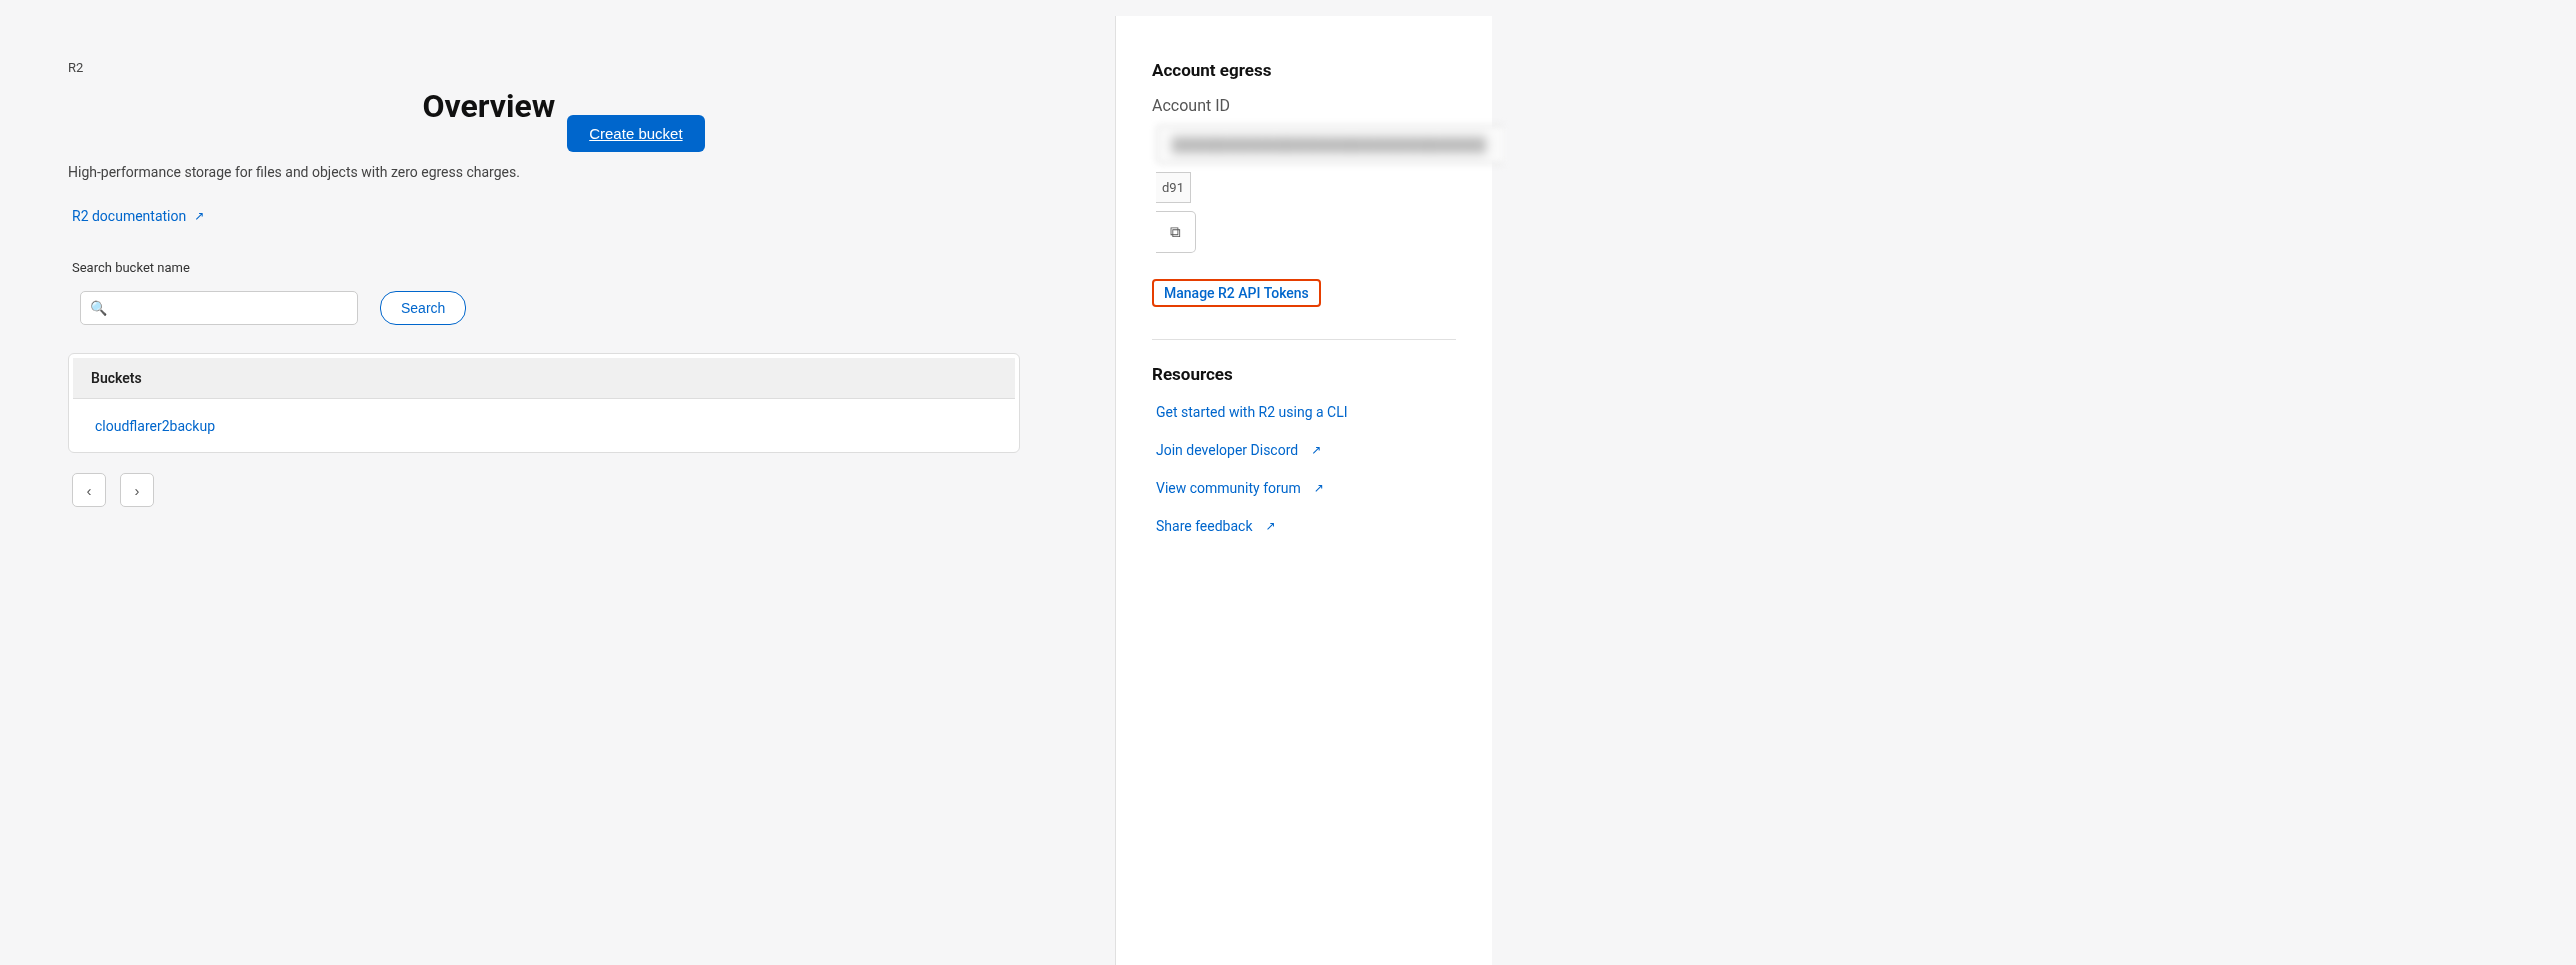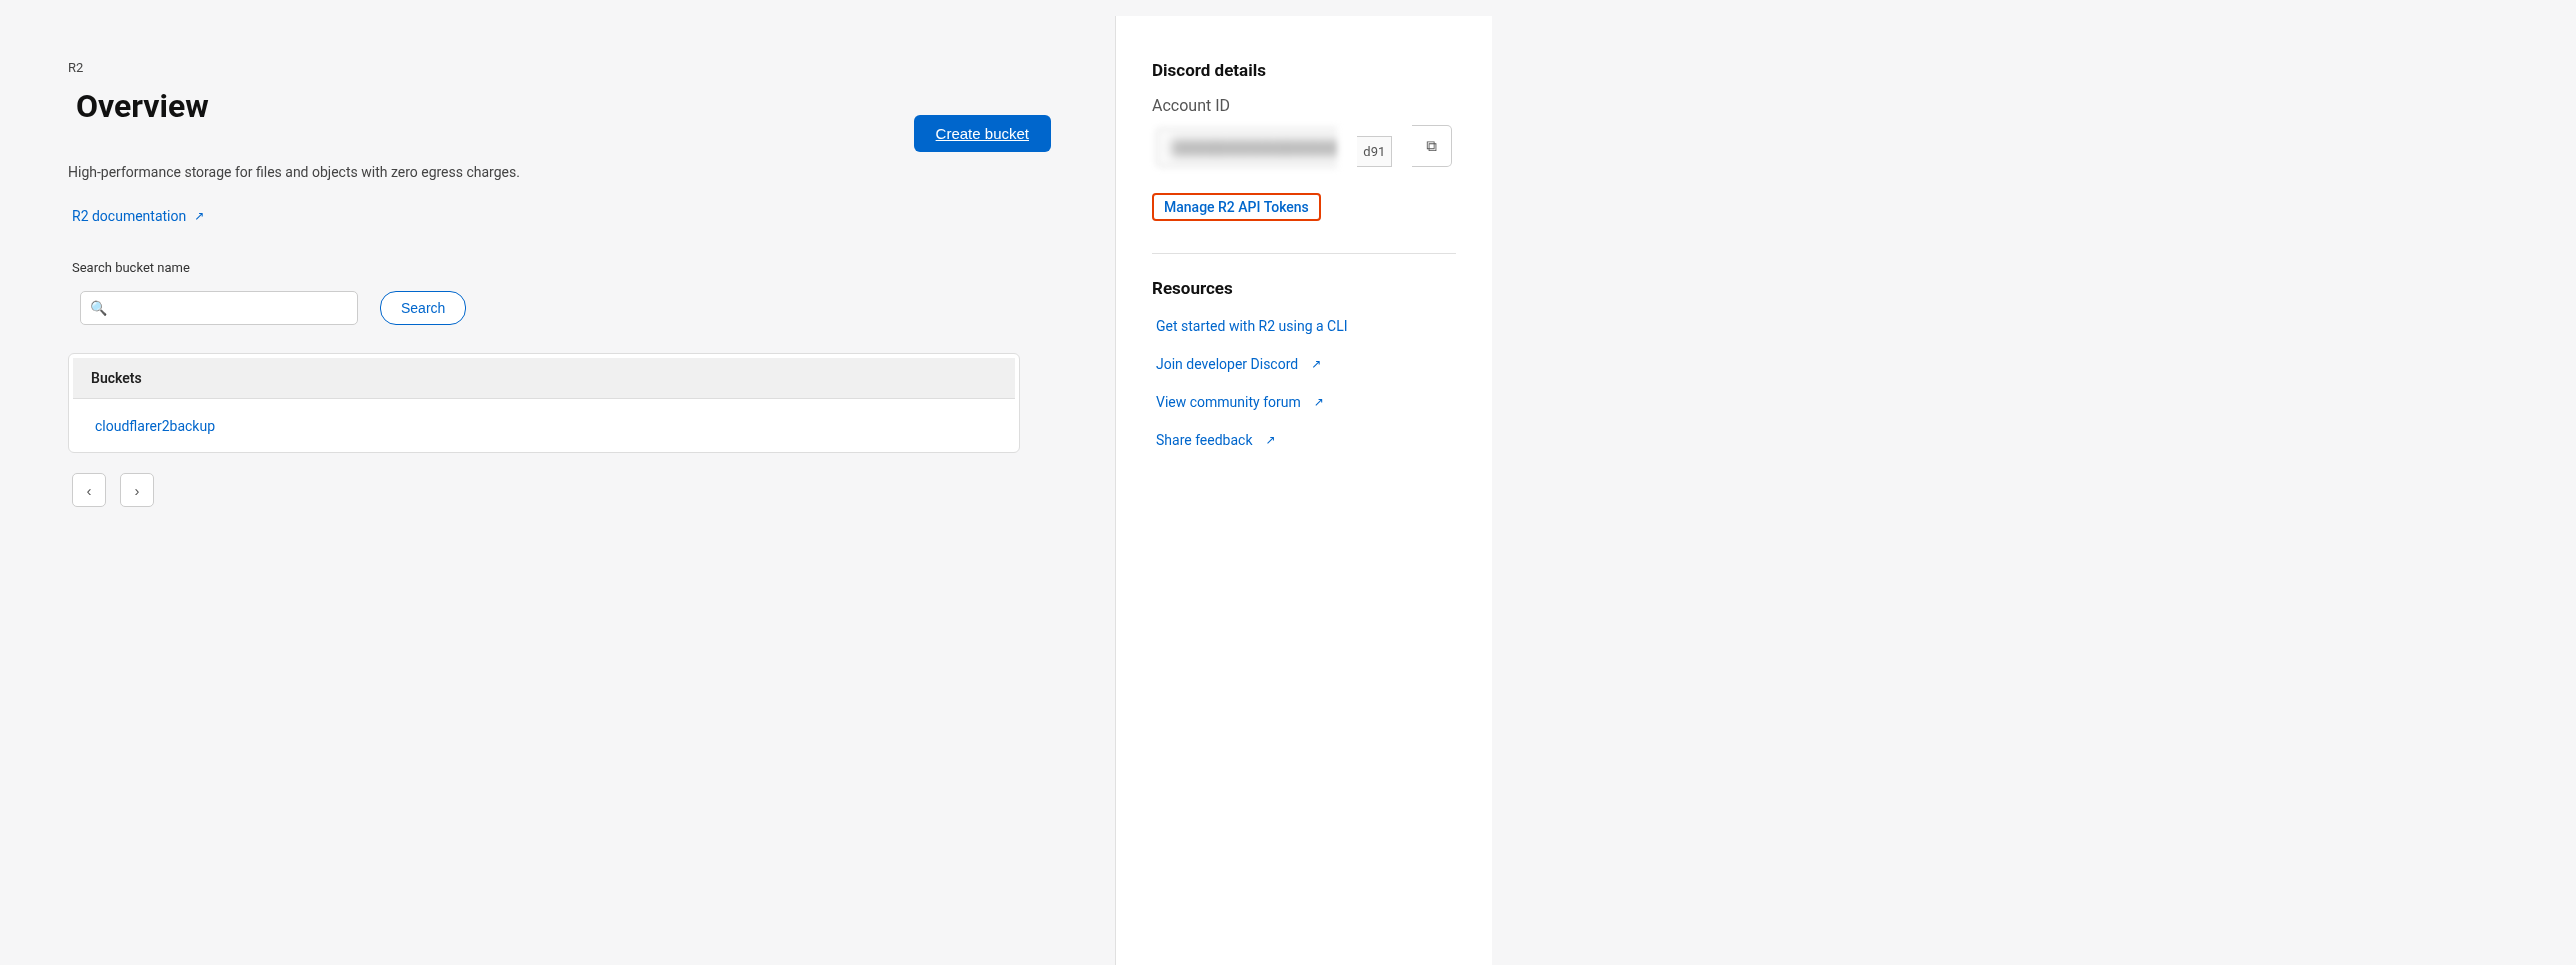--- a/index.html
+++ b/index.html
@@ -29,21 +29,21 @@
 
     .page-label {
       font-size: 13px;
       color: #444;
       margin-bottom: 4px;
     }
 
     .page-header-row {
       display: flex;
       align-items: flex-start;
-      justify-content: space-between;
+      justify-content: center;
       margin-bottom: 8px;
     }
 
     .page-title {
       font-size: 32px;
       font-weight: 700;
       color: #111;
       line-height: 1.2;
     }
 
@@ -202,23 +202,24 @@
     }
 
     .account-id-label {
       font-size: 16px;
       color: #555;
       margin-bottom: 6px;
     }
 
     .account-id-row {
       display: flex;
-      align-items: flex-end;
-      gap: 12px;
+      align-items: flex-start;
+      gap: 0;
       margin-bottom: 18px;
+      flex-direction: column;
     }
 
     .account-id-value {
       flex: 1;
       border: 1px solid #ccc;
       border-right: none;
       border-radius: 5px 0 0 5px;
       padding: 7px 12px;
       font-size: 13px;
       color: #888;
@@ -335,21 +336,21 @@
       </div>
     </div>
 
     <div class="pagination-row">
       <button class="pagination-btn">‹</button>
       <button class="pagination-btn">›</button>
     </div>
   </div>
 
   <div class="sidebar">
-    <div class="account-details-title">Discord details</div>
+    <div class="account-details-title">Account egress</div>
 
     <div class="account-id-label">Account ID</div>
 
     <div class="account-id-row">
       <div class="account-id-value">
         <span class="blurred-text">████████████████████████████</span>
       </div>
       <span class="account-id-suffix">d91</span>
       <button class="copy-btn">
         <span>⧉</span>

